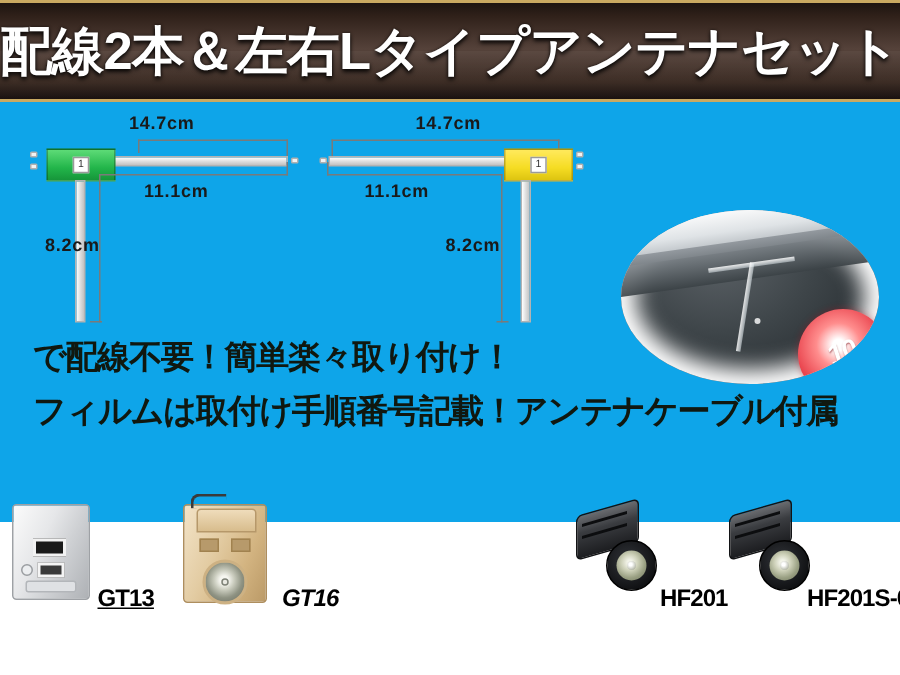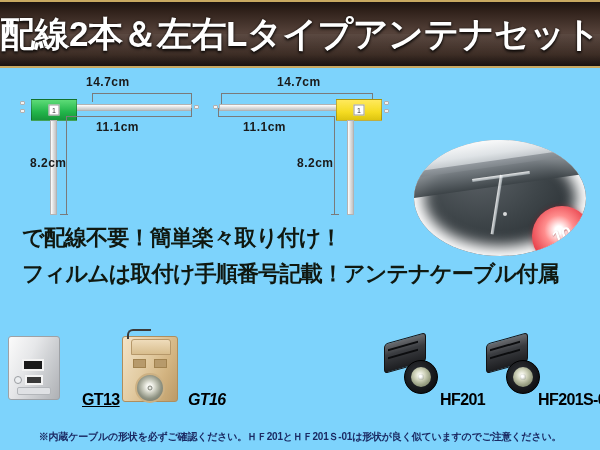--- a/index.html
+++ b/index.html
@@ -2,21 +2,21 @@
 <html><head>
 <meta charset="utf-8">
 <style>
   * { margin:0; padding:0; box-sizing:border-box; }
   html, body {
     width:600px; height:450px;
     background:#ffffff;
     font-family:"Liberation Sans", sans-serif;
     overflow:hidden;
   }
-  #page { position:relative; width:600px; height:450px; background:#7dd3fc; }
+  #page { position:relative; width:600px; height:348px; background:#0ea5e9; }
 
   
   .banner {
     position:absolute; left:0; top:0; width:600px; height:68px;
     background:linear-gradient(180deg,#1d1410 0%, #30211a 14%, #55423a 48%, #3a2a22 82%, #1a1210 100%);
     border-top:2px solid #c9a961;
     border-bottom:2px solid #c9a961;
     display:flex; align-items:center; justify-content:center;
     overflow:hidden;
   }
@@ -310,21 +310,21 @@
 
   <div class="connectors">
 
     <div class="conn-item" style="left:0px; width:116px;">
       <div class="conn-img gt13">
         <div class="slotA"></div>
         <div class="slotB"></div>
         <div class="nub"></div>
         <div class="tab"></div>
       </div>
-      <div class="conn-label" style="left:82px;text-decoration:underline;">GT13</div>
+      <div class="conn-label" style="left:65px;text-decoration:underline;">GT13</div>
     </div>
 
     <div class="conn-item" style="left:116px; width:120px;font-style:italic;">
       <div class="conn-img gt16" style="left:6px;">
         <div class="wire"></div>
         <div class="arm"></div>
         <div class="vent v1"></div>
         <div class="vent v2"></div>
         <div class="ring">
           <div class="pin"></div>
@@ -354,14 +354,13 @@
         <div class="slotline sl2"></div>
         <div class="head">
           <div class="insul"></div>
           <div class="cpin"></div>
         </div>
       </div>
       <div class="conn-label" style="left:58px;">HF201S-01</div>
     </div>
   </div>
 
-  <div class="footer">※内蔵ケーブルの形状を必ずご確認ください。ＨＦ201とＨＦ201Ｓ-01は形状が良く似ていますのでご注意ください。</div>
 </div>
 
 </body></html>

